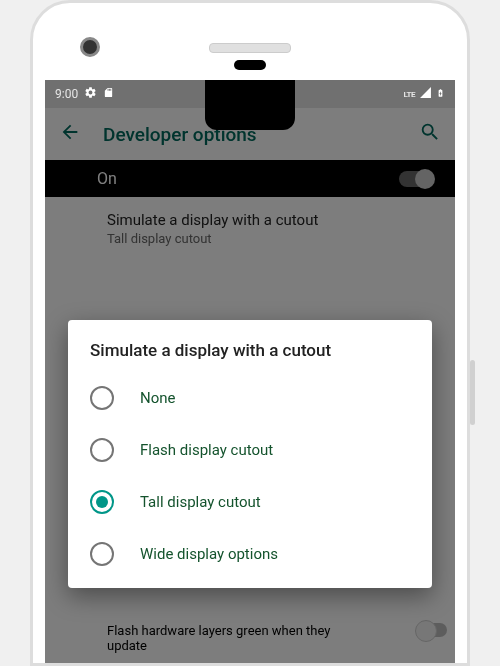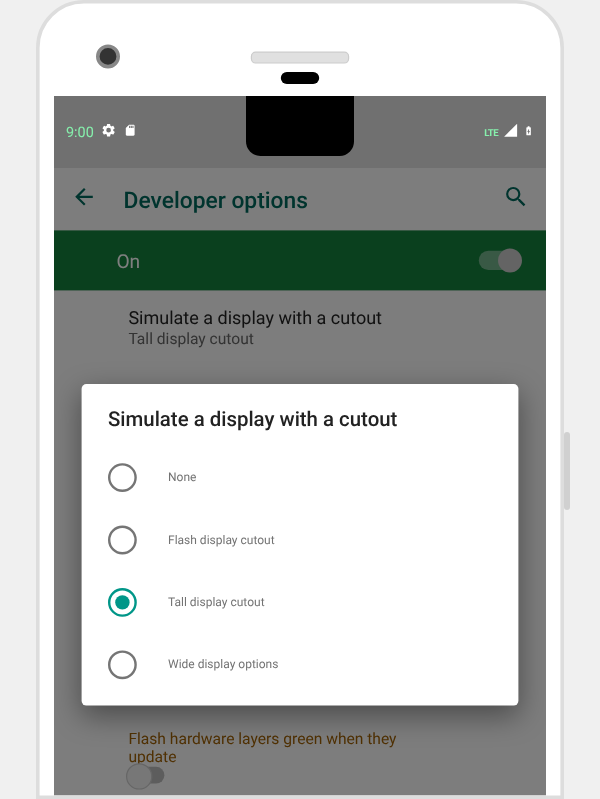--- a/index.html
+++ b/index.html
@@ -100,22 +100,22 @@
       inset: 0;
       background: rgba(0,0,0,0.5);
       z-index: 20;
     }
     .status-bar {
       height: 28px;
       background: #707070;
       display: flex;
       align-items: center;
       justify-content: space-between;
-      padding: 16px 10px;
-      color: #86efac;
+      padding: 0 10px;
+      color: #e5e5e5;
       font-size: 12px;
       position: relative;
       z-index: 30;
     }
     .status-left {
       display: flex;
       align-items: center;
       gap: 6px;
     }
     .status-right {
@@ -132,22 +132,22 @@
       gap: 22px;
       color: #00695c;
     }
     .app-title {
       flex: 1;
       font-size: 19px;
       font-weight: 500;
       color: #00695c;
     }
     .toggle-bar {
-      height: 50px;
-      background: #15803d;
+      height: 37px;
+      background: #000000;
       display: flex;
       align-items: center;
       padding: 0 22px;
       color: #fff;
       justify-content: space-between;
     }
     .toggle-text {
       font-size: 16px;
       margin-left: 30px;
     }
@@ -219,34 +219,33 @@
       content: '';
       position: absolute;
       top: 4px;
       left: 4px;
       width: 12px;
       height: 12px;
       background: #009688;
       border-radius: 50%;
     }
     .radio-label {
-      font-size: 10px;
-      color: #737373;
+      font-size: 15px;
+      color: #14532d;
     }
     .bg-item {
       position: absolute;
       left: 62px;
       right: 8px;
       font-size: 13px;
-      color: #a16207;
+      color: #000000;
       z-index: 10;
       display: flex;
       align-items: flex-start;
       justify-content: space-between;
-      flex-direction: column;
     }
     .bg-switch-off {
       width: 30px;
       height: 14px;
       background: rgba(0,0,0,0.25);
       border-radius: 7px;
       position: relative;
       flex-shrink: 0;
     }
     .bg-switch-off::after {

